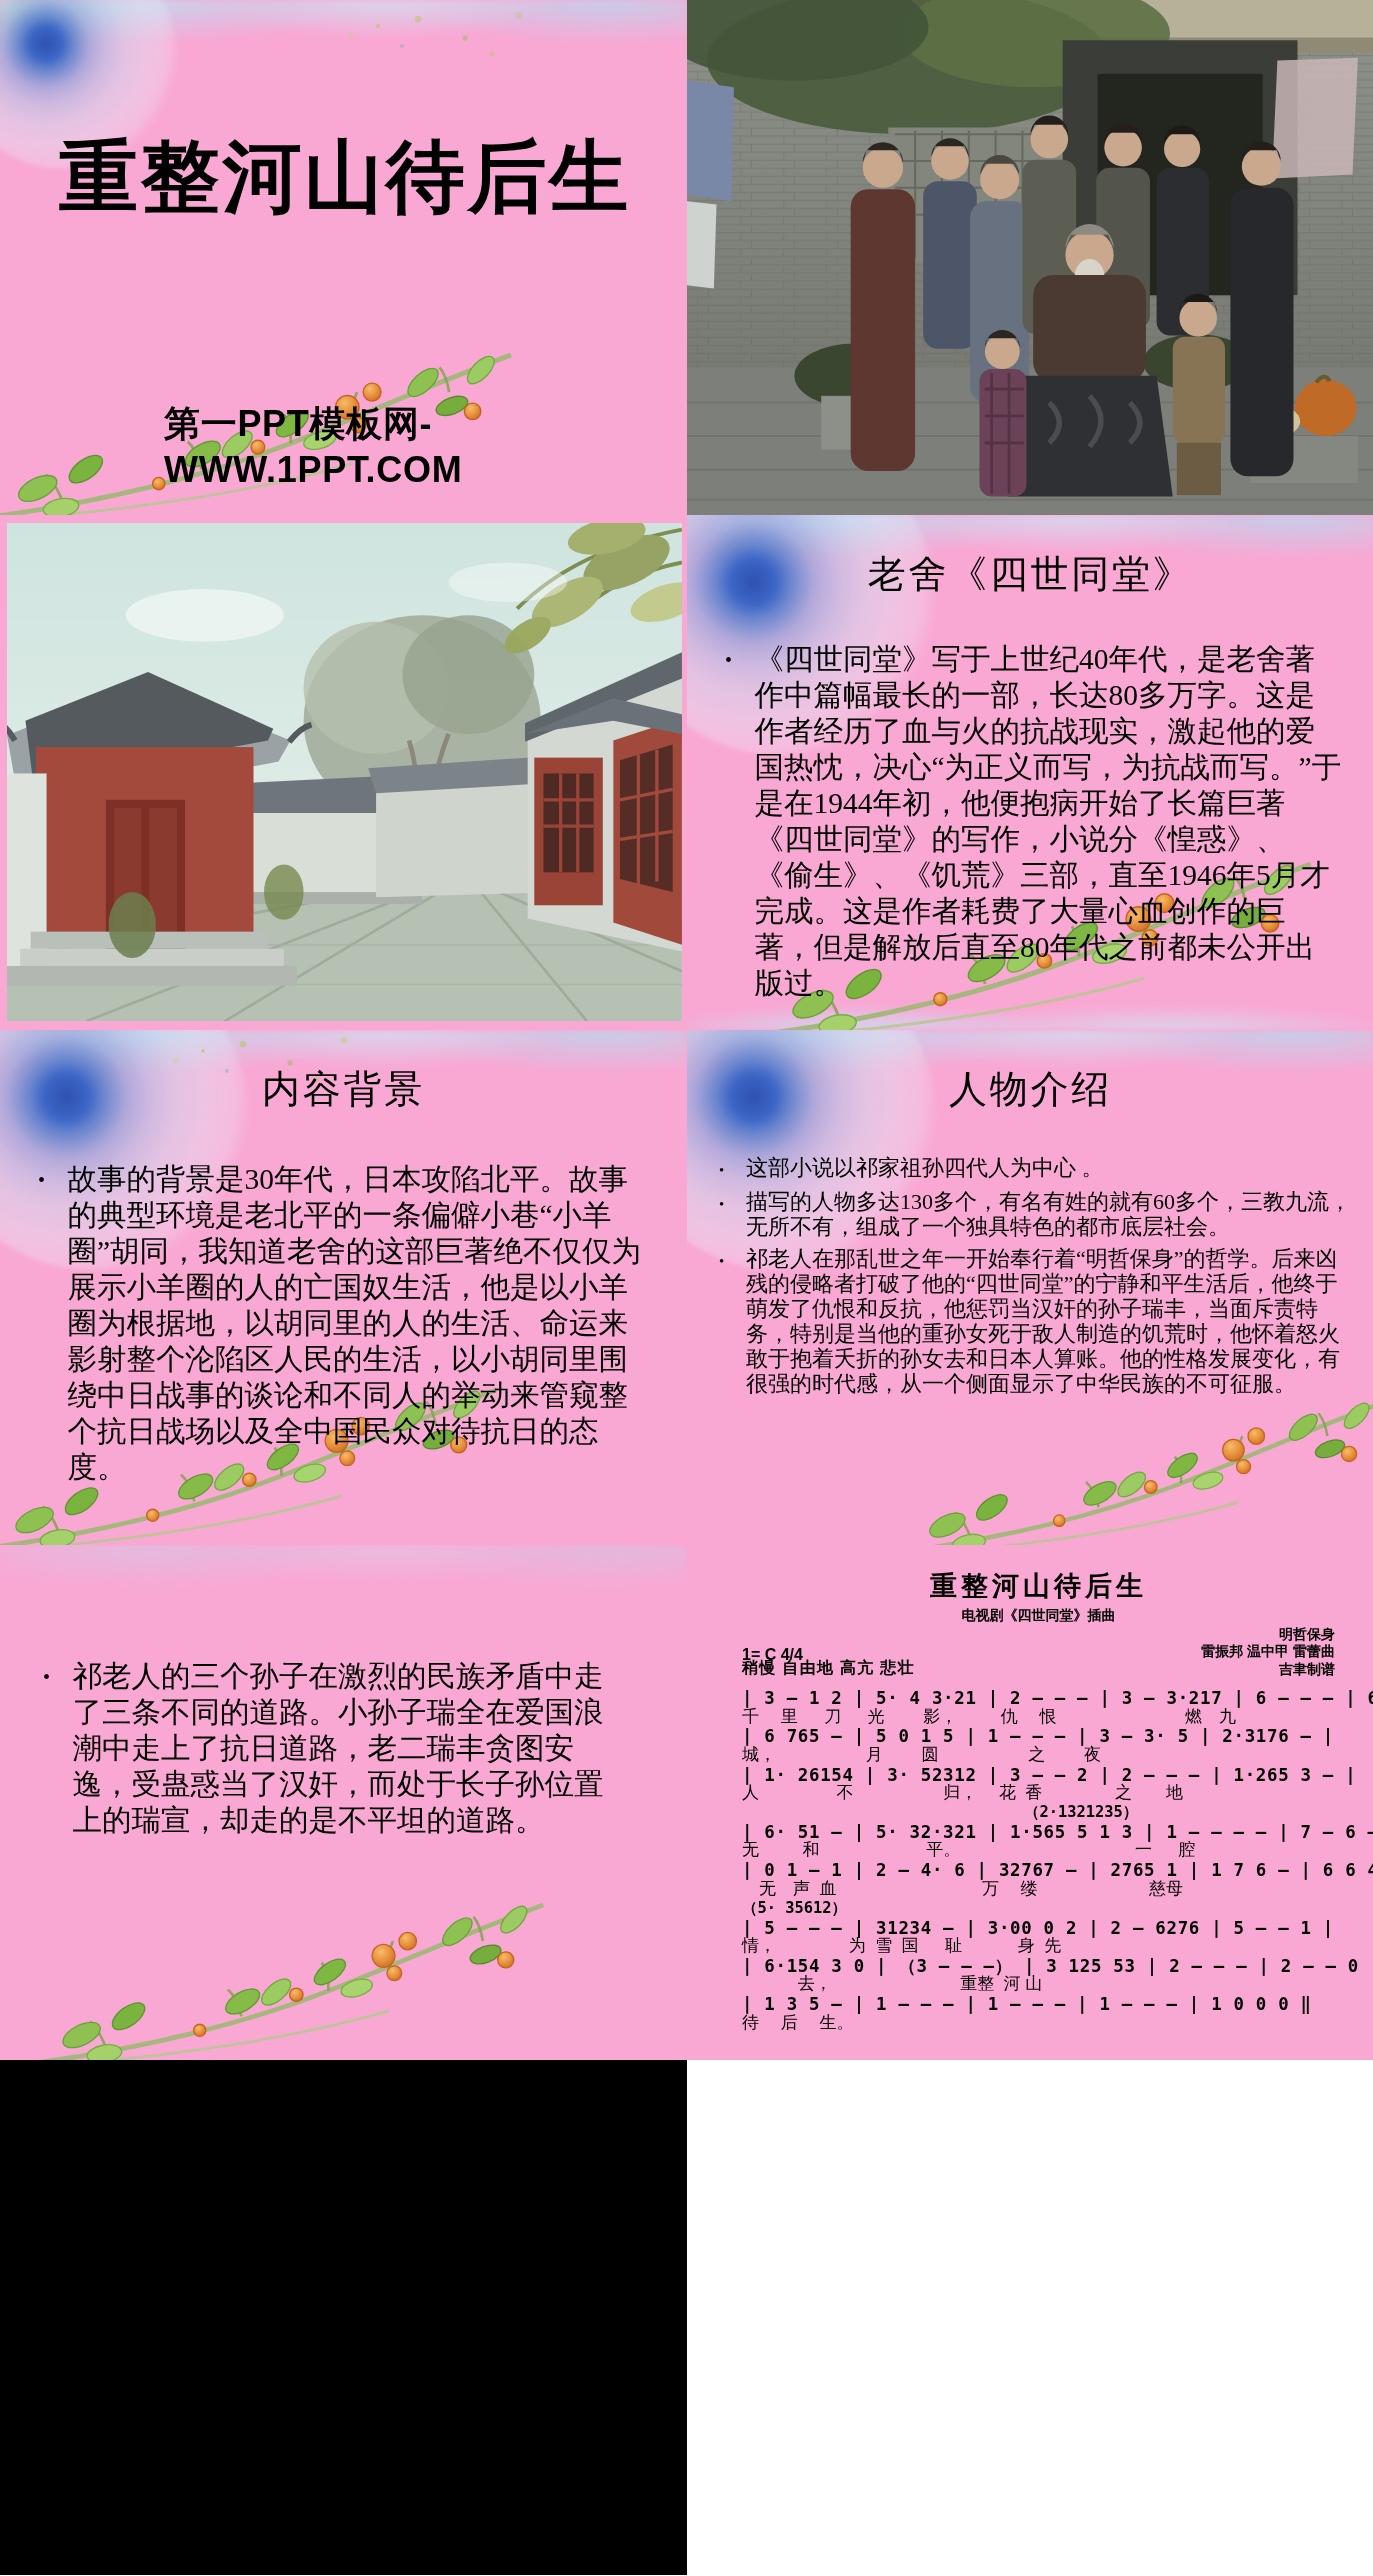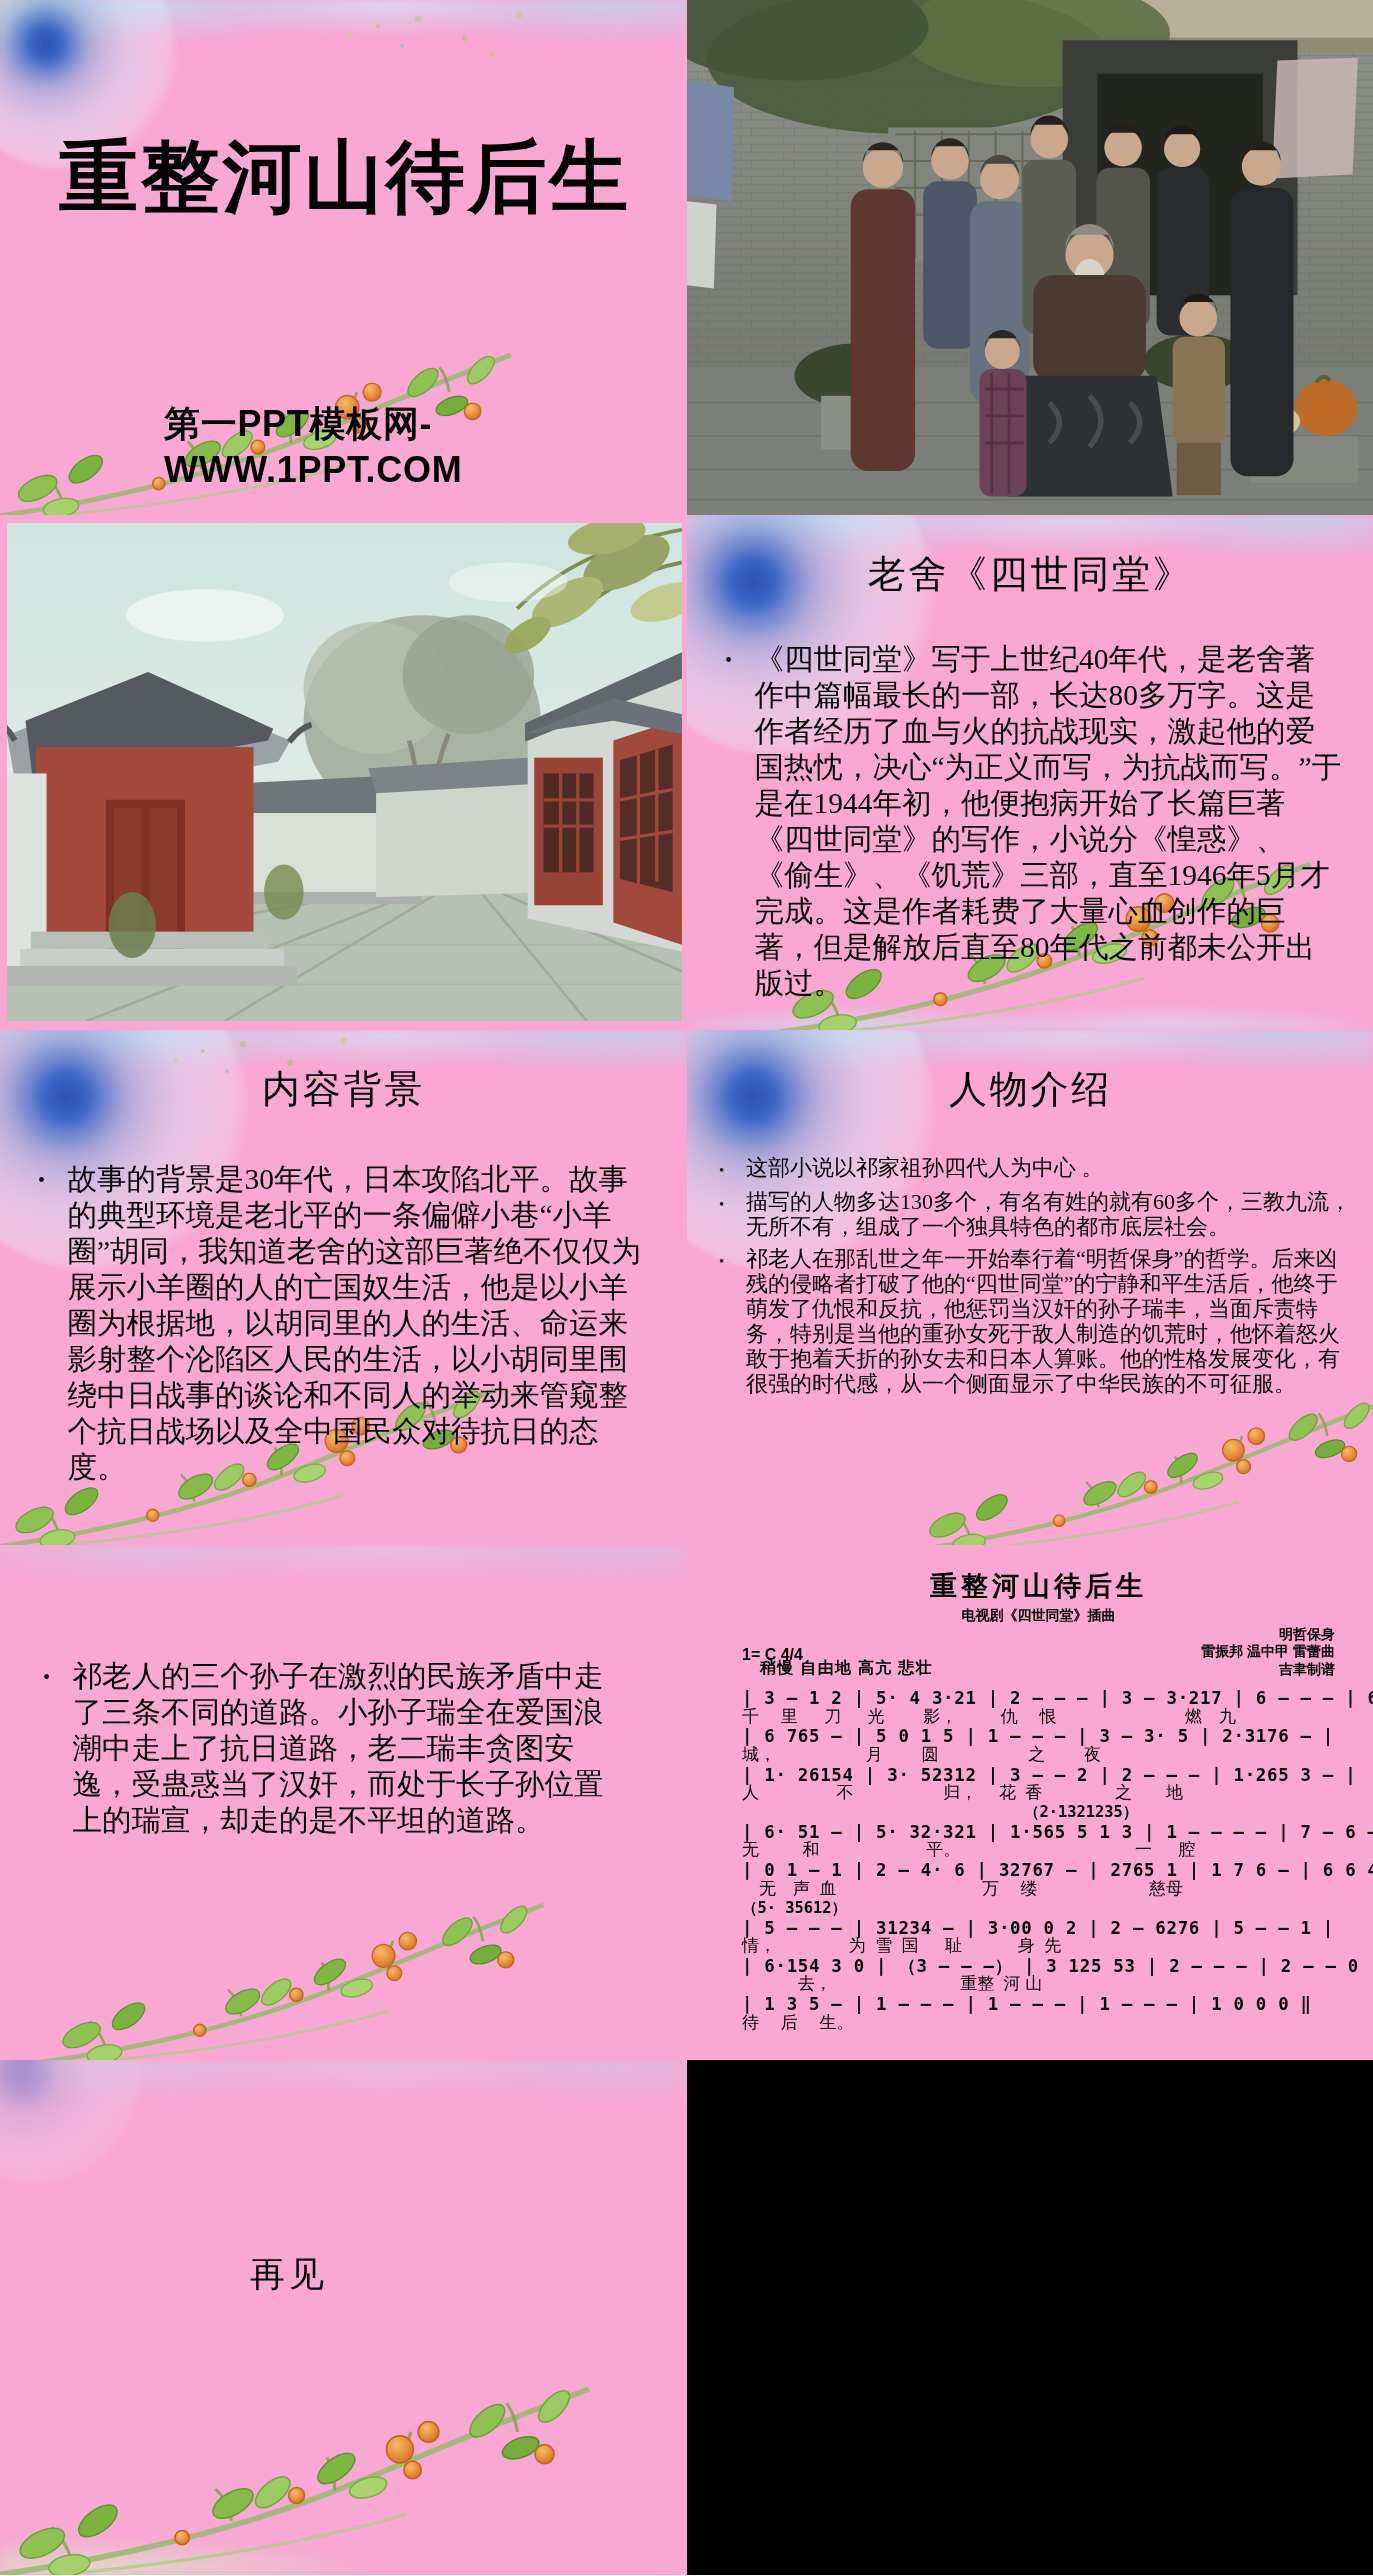--- a/index.html
+++ b/index.html
@@ -61,21 +61,21 @@
   
   .fullbleed { position:absolute; inset:0; }
   .painting-frame { position:absolute; left:6.7px; top:8px; right:5.4px; bottom:0; }
 
   
   .score { position:absolute; left:55px; top:23px; width:593px; }
   .score-title { text-align:center; font-size:27px; font-weight:bold; letter-spacing:4px; }
   .score-sub { text-align:center; font-size:14px; font-weight:bold; margin-top:2.7px; }
   .score-meta { position:relative; height:54px; margin-top:5.4px; }
   .score-key { position:absolute; left:0; top:16px; font-size:16px; font-weight:bold; }
-  .score-tempo { position:absolute; left:18px; top:28px; font-size:16px; font-weight:bold; letter-spacing:1.3px; }
+  .score-tempo { position:absolute; left:0; top:28px; font-size:16px; font-weight:bold; letter-spacing:1.3px; }
   .score-credits { position:absolute; right:0; top:-4px; text-align:right; font-size:14px;
     line-height:17.4px; font-weight:bold; }
   .score-lines { margin-top:4px; }
   .n-line { font-family:"DejaVu Sans Mono", monospace; font-size:17.4px; font-weight:bold;
     line-height:21.5px; white-space:pre; letter-spacing:0.7px; }
   .l-line { font-family:"Liberation Sans", sans-serif; font-size:17px; line-height:14.8px;
     white-space:pre; margin-bottom:2px; }
   .a-line { font-family:"DejaVu Sans Mono", monospace; font-size:15.4px; font-weight:bold;
     line-height:19px; white-space:pre; padding-left:282px; }
   .a-line.left { padding-left:0; }
@@ -344,29 +344,20 @@
         <div class="n-line">| 5 — — — | 31234 — | 3·00 0 2 | 2 — 6276 | 5 — — 1 |</div>
         <div class="l-line">情，　　　　 为  雪  国　  耻　　　 身  先</div>
         <div class="n-line">| 6·154 3 0 | （3 — — —） | 3 125 53 | 2 — — — | 2 — — 0 |</div>
         <div class="l-line">　　　 去，　　　　　　　  重整  河 山</div>
         <div class="n-line">| 1 3 5 — | 1 — — — | 1 — — — | 1 — — — | 1 0 0 0 ‖</div>
         <div class="l-line">待　 后　 生。</div>
       </div>
     </div>
   </div>
 
-  <div class="slide">
-    <div class="flower f-faint"></div>
-    <div class="top-wash faint"></div>
-    <div class="green-wash"></div>
-    <svg class="branch" style="left:-6.7px;bottom:-6.7px;width:604px;height:208px" viewBox="0 0 760 260">
-        <use href="#branchsym"></use>
-      </svg>
-    <div class="bye-text">再见</div>
-  </div>
 
   <div class="slide black-slide"></div>
 
 </div>
 
 <svg width="0" height="0" style="position:absolute" aria-hidden="true">
   <defs>
     <radialGradient id="berryg" cx="38%" cy="32%" r="75%">
       <stop offset="0" stop-color="#f6bc6a"></stop>
         <stop offset="55%" stop-color="#e8913c"></stop>

